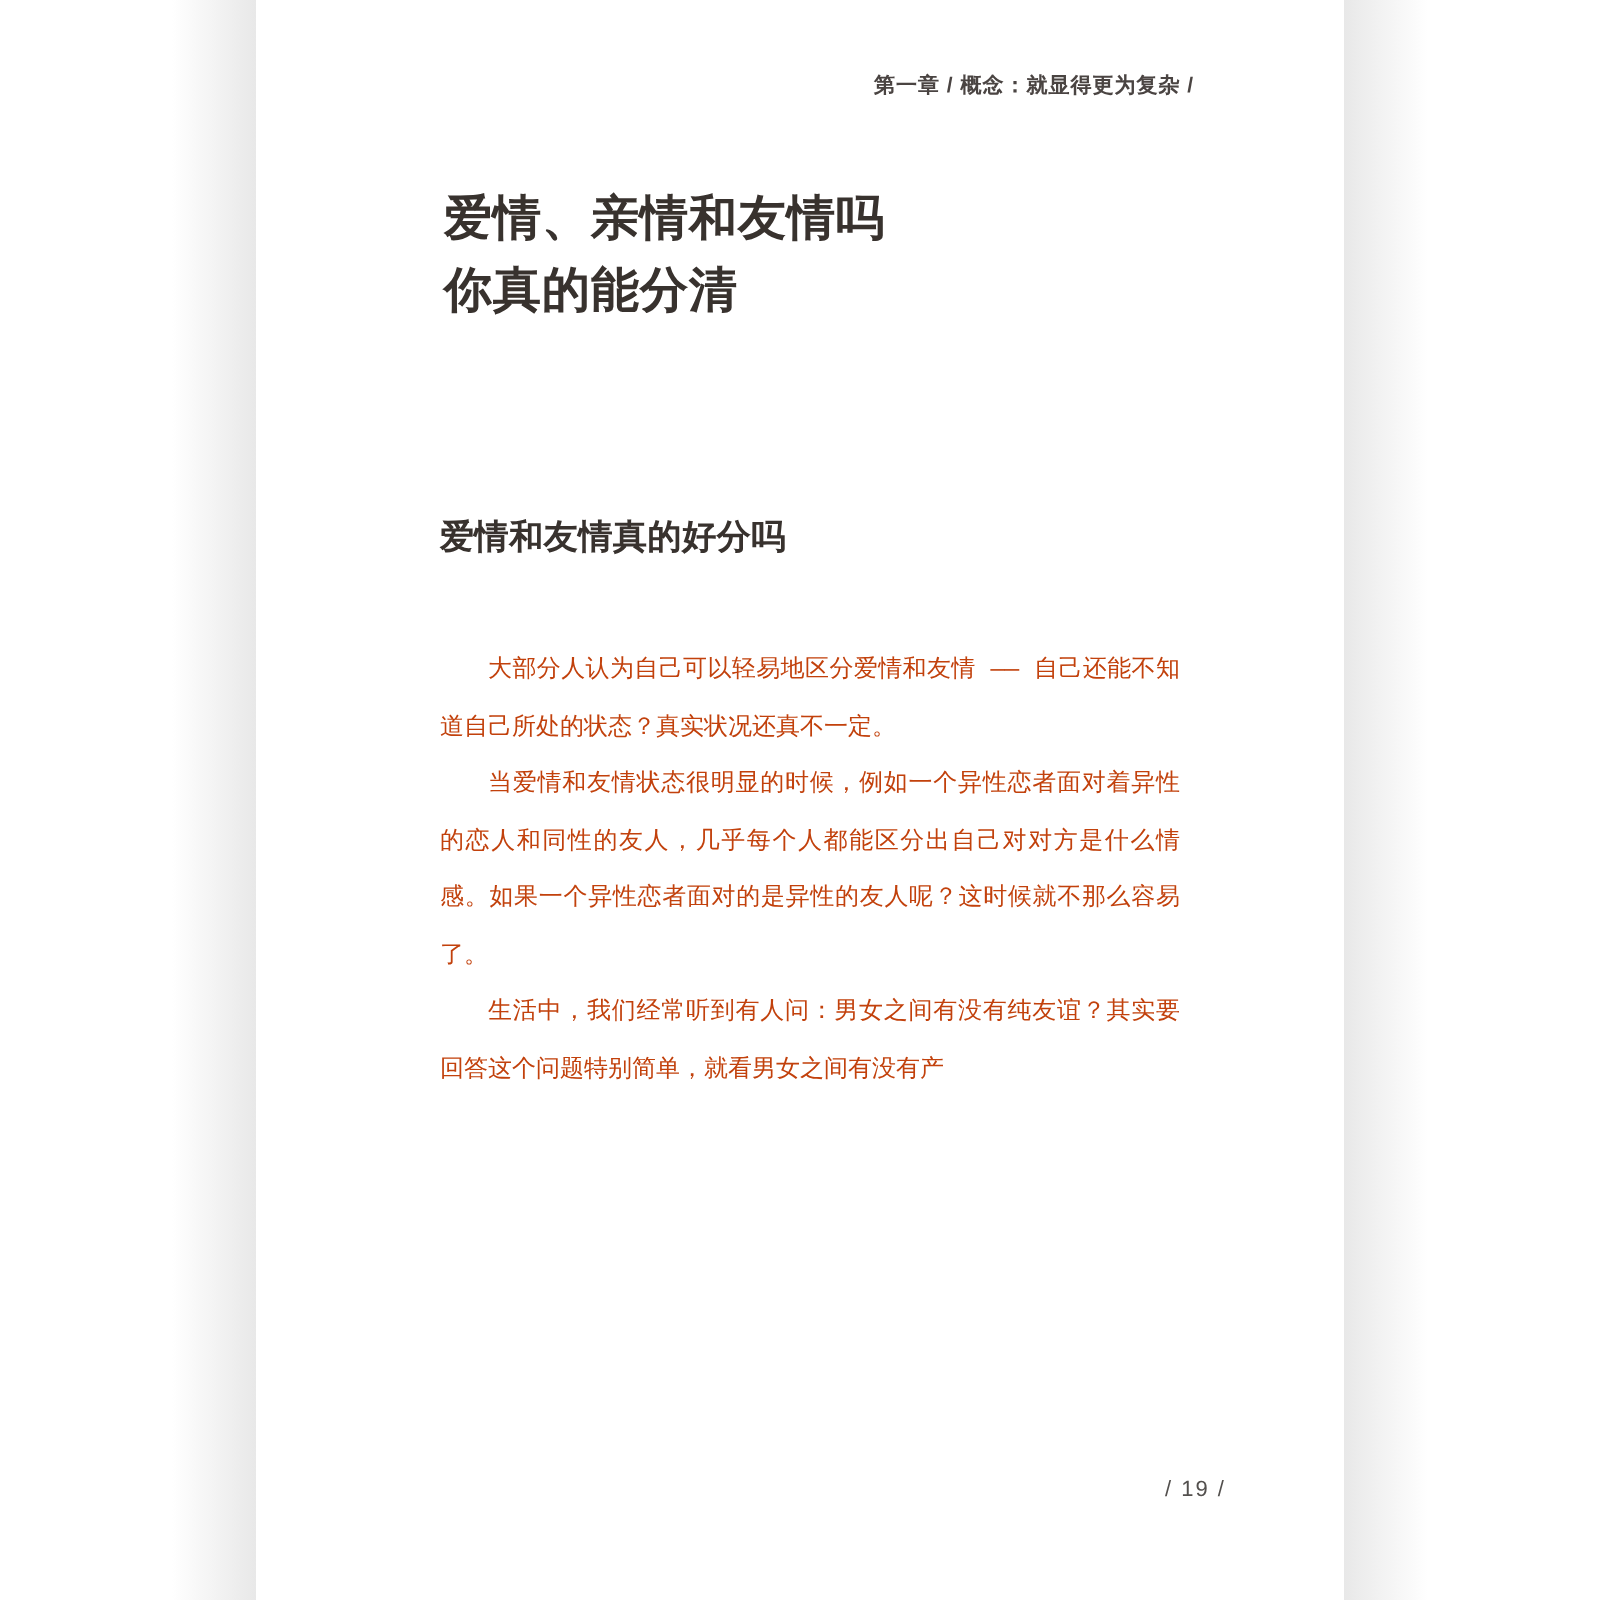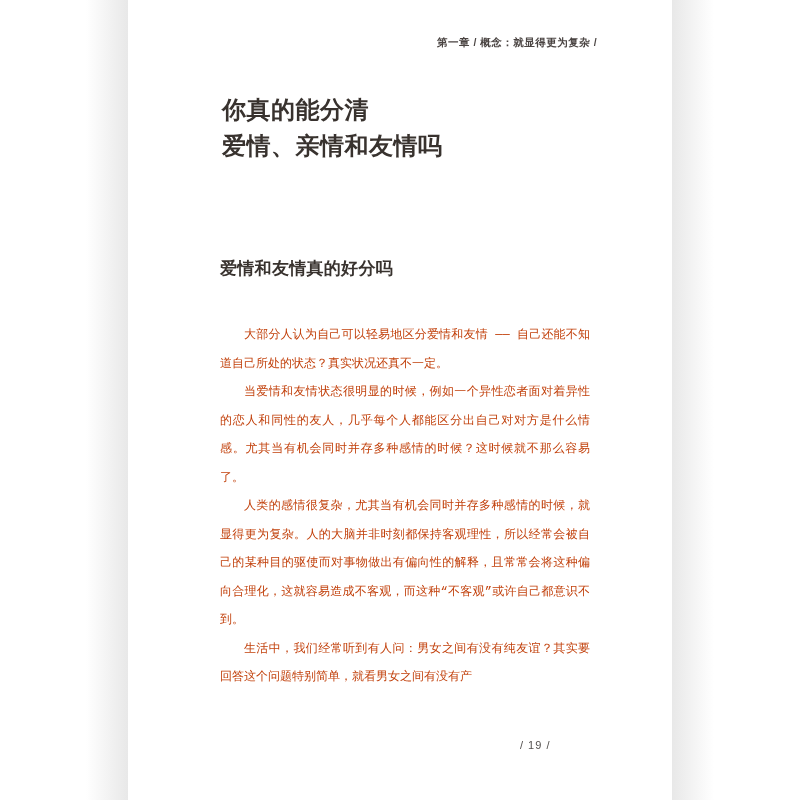--- a/index.html
+++ b/index.html
@@ -82,42 +82,42 @@
   }
   .body-text p {
     margin: 0;
     text-indent: 2em;
   }
   .page-number {
     position: absolute;
     top: 739px;
     left: 520px;
     width: 93px;
+    text-align: right;
     font-size: 11px;
     letter-spacing: 1px;
     color: #53504e;
   }
 </style>
 </head>
 <body>
 
 <div class="book-page">
   <div class="edge edge-left"></div>
   <div class="edge edge-right"></div>
 
   <div class="running-header">第一章 / 概念：就显得更为复杂 /</div>
 
   <h1 class="chapter-title">
+    <span class="title-line">爱情、亲情和友情吗</span>
     <span class="title-line">你真的能分清</span>
-    <span class="title-line">爱情、亲情和友情吗</span>
   </h1>
 
   <h2 class="section-heading">爱情和友情真的好分吗</h2>
 
   <div class="body-text">
     <p>大部分人认为自己可以轻易地区分爱情和友情 —— 自己还能不知道自己所处的状态？真实状况还真不一定。</p>
-    <p>当爱情和友情状态很明显的时候，例如一个异性恋者面对着异性的恋人和同性的友人，几乎每个人都能区分出自己对对方是什么情感。尤其当有机会同时并存多种感情的时候？这时候就不那么容易了。</p>
-    <p>人类的感情很复杂，尤其当有机会同时并存多种感情的时候，就显得更为复杂。人的大脑并非时刻都保持客观理性，所以经常会被自己的某种目的驱使而对事物做出有偏向性的解释，且常常会将这种偏向合理化，这就容易造成不客观，而这种“不客观”或许自己都意识不到。</p>
+    <p>当爱情和友情状态很明显的时候，例如一个异性恋者面对着异性的恋人和同性的友人，几乎每个人都能区分出自己对对方是什么情感。如果一个异性恋者面对的是异性的友人呢？这时候就不那么容易了。</p>
     <p>生活中，我们经常听到有人问：男女之间有没有纯友谊？其实要回答这个问题特别简单，就看男女之间有没有产</p>
   </div>
 
   <div class="page-number">/ 19 /</div>
 </div>
 
 </body></html>

